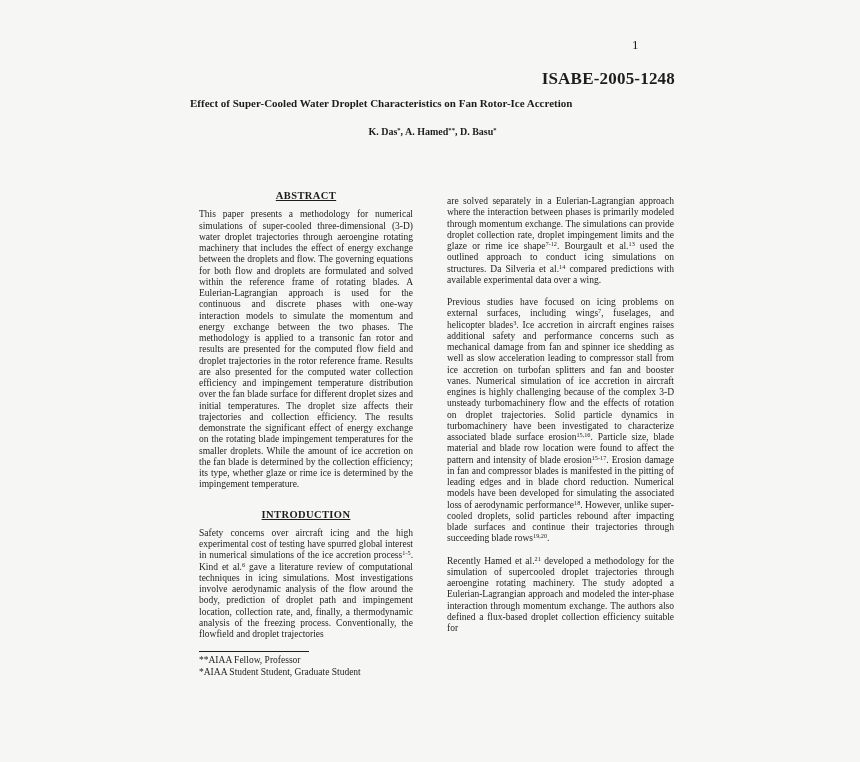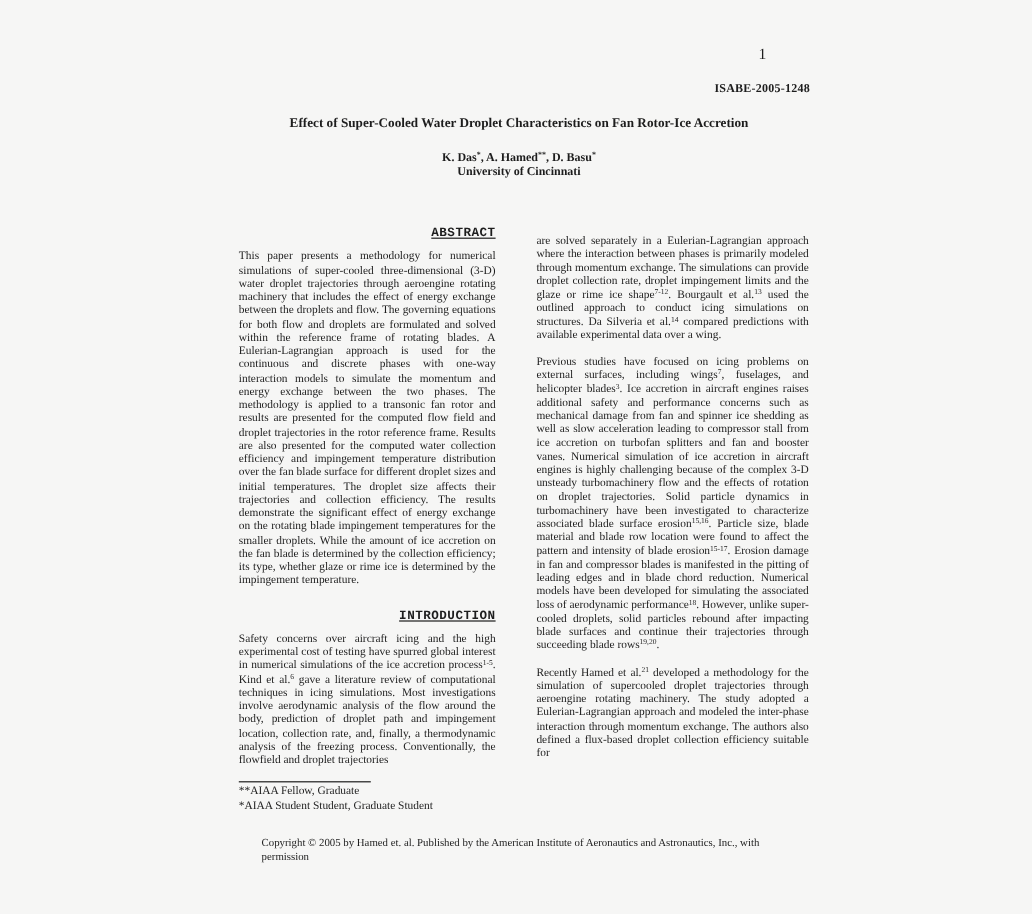--- a/index.html
+++ b/index.html
@@ -15,46 +15,45 @@
     width: 860px; height: 762px;
     background: #f6f6f5;
     overflow: hidden;
   }
   .page-number {
     position: absolute; top: 37px; left: 632px;
     font-size: 13px;
   }
   .report-number {
     position: absolute; top: 69px; right: 185px;
-    font-weight: bold; font-size: 10px;
+    font-weight: bold; font-size: 17px;
     letter-spacing: 0.2px;
   }
   .title {
     position: absolute; top: 97px; left: 190px; width: 485px;
-    text-align: center; font-weight: bold; font-size: 11px;
+    font-weight: bold; font-size: 11px;
   }
   .authors-block {
     position: absolute; top: 126px; left: 190px; width: 485px;
     text-align: center; font-weight: bold; font-size: 10px;
     line-height: 12.3px;
   }
   .col {
     position: absolute; top: 190px;
     font-size: 9.5px; line-height: 11.25px;
     text-align: justify;
   }
   .col-left  { left: 199px; width: 214px; }
   .col-right { left: 447px; width: 227px; padding-top: 6px; }
   .section-heading {
     font-size: 10.5px; font-weight: bold;
     text-decoration: underline;
     letter-spacing: 0.4px;
     margin: 0 0 8px 0;
-    text-align: right;
-    font-family: Liberation Mono, monospace;
+    text-align: center;
   }
   .section-heading.intro { margin-top: 18px; }
   .col p { margin: 0 0 11px 0; }
   sup {
     font-size: 0.66em;
     vertical-align: baseline;
     position: relative; top: -0.45em;
     line-height: 0;
   }
   .footnote-rule {
@@ -78,36 +77,34 @@
 <div class="page">
 
   <div class="page-number">1</div>
 
   <div class="report-number">ISABE-2005-1248</div>
 
   <div class="title">Effect of Super-Cooled Water Droplet Characteristics on Fan Rotor-Ice Accretion</div>
 
   <div class="authors-block">
     <div>K. Das<sup>*</sup>, A. Hamed<sup>**</sup>, D. Basu<sup>*</sup></div>
-    <div>University of Cincinnati</div>
   </div>
 
   <div class="col col-left">
     <div class="section-heading">ABSTRACT</div>
     <p>This paper presents a methodology for numerical simulations of super-cooled three-dimensional (3-D) water droplet trajectories through aeroengine rotating machinery that includes the effect of energy exchange between the droplets and flow. The governing equations for both flow and droplets are formulated and solved within the reference frame of rotating blades. A Eulerian-Lagrangian approach is used for the continuous and discrete phases with one-way interaction models to simulate the momentum and energy exchange between the two phases. The methodology is applied to a transonic fan rotor and results are presented for the computed flow field and droplet trajectories in the rotor reference frame. Results are also presented for the computed water collection efficiency and impingement temperature distribution over the fan blade surface for different droplet sizes and initial temperatures. The droplet size affects their trajectories and collection efficiency. The results demonstrate the significant effect of energy exchange on the rotating blade impingement temperatures for the smaller droplets. While the amount of ice accretion on the fan blade is determined by the collection efficiency; its type, whether glaze or rime ice is determined by the impingement temperature.</p>
 
     <div class="section-heading intro">INTRODUCTION</div>
     <p>Safety concerns over aircraft icing and the high experimental cost of testing have spurred global interest in numerical simulations of the ice accretion process<sup>1-5</sup>. Kind et al.<sup>6</sup> gave a literature review of computational techniques in icing simulations. Most investigations involve aerodynamic analysis of the flow around the body, prediction of droplet path and impingement location, collection rate, and, finally, a thermodynamic analysis of the freezing process. Conventionally, the flowfield and droplet trajectories</p>
 
     <div class="footnote-rule"></div>
-    <div class="footnote">**AIAA Fellow, Graduate</div>
+    <div class="footnote">**AIAA Fellow, Professor</div>
     <div class="footnote">*AIAA Student Student, Graduate Student</div>
   </div>
 
   <div class="col col-right">
     <p>are solved separately in a Eulerian-Lagrangian approach where the interaction between phases is primarily modeled through momentum exchange. The simulations can provide droplet collection rate, droplet impingement limits and the glaze or rime ice shape<sup>7-12</sup>. Bourgault et al.<sup>13</sup> used the outlined approach to conduct icing simulations on structures. Da Silveria et al.<sup>14</sup> compared predictions with available experimental data over a wing.</p>
     <p>Previous studies have focused on icing problems on external surfaces, including wings<sup>7</sup>, fuselages, and helicopter blades<sup>3</sup>. Ice accretion in aircraft engines raises additional safety and performance concerns such as mechanical damage from fan and spinner ice shedding as well as slow acceleration leading to compressor stall from ice accretion on turbofan splitters and fan and booster vanes. Numerical simulation of ice accretion in aircraft engines is highly challenging because of the complex 3-D unsteady turbomachinery flow and the effects of rotation on droplet trajectories. Solid particle dynamics in turbomachinery have been investigated to characterize associated blade surface erosion<sup>15,16</sup>. Particle size, blade material and blade row location were found to affect the pattern and intensity of blade erosion<sup>15-17</sup>. Erosion damage in fan and compressor blades is manifested in the pitting of leading edges and in blade chord reduction. Numerical models have been developed for simulating the associated loss of aerodynamic performance<sup>18</sup>. However, unlike super-cooled droplets, solid particles rebound after impacting blade surfaces and continue their trajectories through succeeding blade rows<sup>19,20</sup>.</p>
     <p>Recently Hamed et al.<sup>21</sup> developed a methodology for the simulation of supercooled droplet trajectories through aeroengine rotating machinery. The study adopted a Eulerian-Lagrangian approach and modeled the inter-phase interaction through momentum exchange. The authors also defined a flux-based droplet collection efficiency suitable for</p>
   </div>
 
-  <div class="footer">Copyright © 2005 by Hamed et. al. Published by the American Institute of Aeronautics and Astronautics, Inc., with permission</div>
 
 </div>
 
 </body></html>

